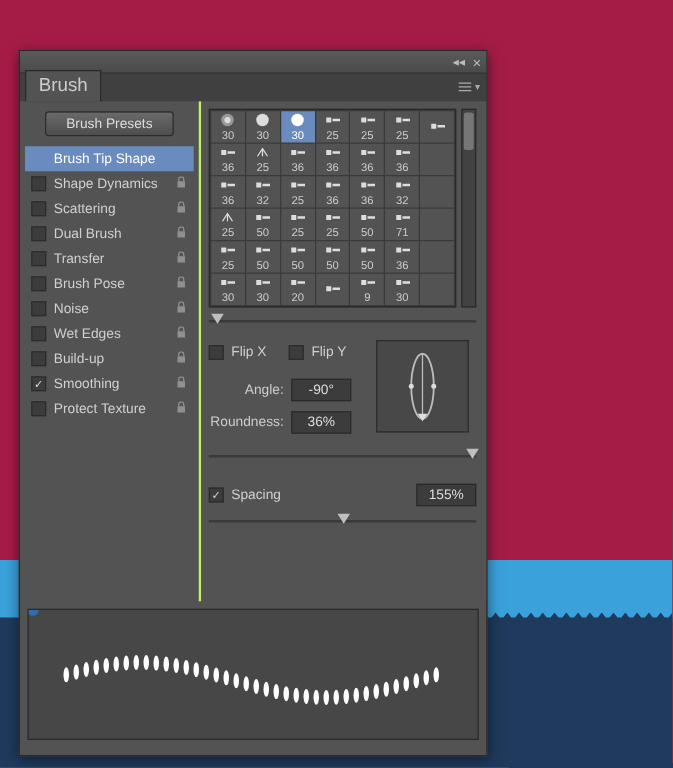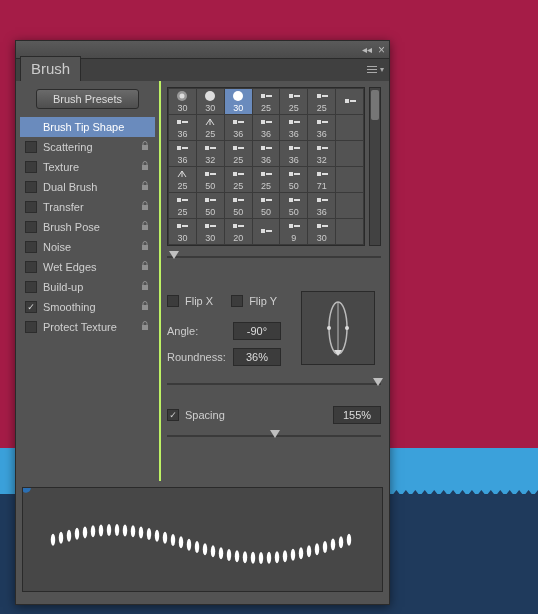--- a/index.html
+++ b/index.html
@@ -120,21 +120,21 @@
     align-items:center; justify-content:center;
     font-size:9px; color:#ccc;
     gap:1px;
   }
   .tip.sel { background:#6a8bbd; color:#fff; }
   .tip-ico { height:12px; display:flex; align-items:center; justify-content:center; }
   .sb-track { width:12px; background:#424242; border:1px solid #2a2a2a; position:relative; }
   .sb-thumb { position:absolute; top:2px; left:1px; right:1px; height:30px; background:#767676; border-radius:2px; }
 
   .row { display:flex; align-items:center; gap:6px; height:20px; }
-  .row-label { width:60px; text-align:left; color:#ccc; }
+  .row-label { width:60px; text-align:right; color:#ccc; }
   .val-box {
     width:48px; height:18px;
     background:#3c3c3c;
     border:1px solid #2a2a2a;
     color:#ddd;
     text-align:center;
     font-size:11px;
     line-height:16px;
   }
   .slider {
@@ -150,21 +150,21 @@
   }
   .angle-view {
     width:74px; height:74px;
     border:1px solid #2a2a2a;
     background:#484848;
     position:absolute;
     right:6px; top:4px;
     display:flex; align-items:center; justify-content:center;
   }
   .angle-view svg { width:60px; height:60px; }
-  .controls-block { position:relative; padding-top:4px; min-height:86px;margin-top:19px; }
+  .controls-block { position:relative; padding-top:4px; min-height:86px; }
 
   .preview {
     height:105px;
     margin:6px;
     border:1px solid #2a2a2a;
     background:#474747;
     position:relative;
     overflow:hidden;
   }
   .arrow { position:absolute; left:-8px; top:-28px; width:56px; height:56px; }
@@ -196,29 +196,29 @@
     <div class="upper">
       <div class="sidebar">
         <button class="presets-btn">Brush Presets</button>
         <div id="nav">
             <div class="nav-item active">
               <span style="width: 12px;"></span>
               <span class="nav-label">Brush Tip Shape</span>
             </div>
             <div class="nav-item">
               <span class="nav-check"></span>
+              <span class="nav-label">Shape Dynamics</span>
+              <span><svg class="nav-lock" viewBox="0 0 10 10">
+                  <rect x="2" y="4" width="6" height="5" fill="#aaa"></rect>
+                  <path d="M3 4 V2.5 a2 2 0 0 1 4 0 V4" fill="none" stroke="#aaa" stroke-width="1"></path>
+                </svg></span>
+            </div>
+            <div class="nav-item">
+              <span class="nav-check"></span>
               <span class="nav-label">Scattering</span>
-              <span><svg class="nav-lock" viewBox="0 0 10 10">
-                  <rect x="2" y="4" width="6" height="5" fill="#aaa"></rect>
-                  <path d="M3 4 V2.5 a2 2 0 0 1 4 0 V4" fill="none" stroke="#aaa" stroke-width="1"></path>
-                </svg></span>
-            </div>
-            <div class="nav-item">
-              <span class="nav-check"></span>
-              <span class="nav-label">Texture</span>
               <span><svg class="nav-lock" viewBox="0 0 10 10">
                   <rect x="2" y="4" width="6" height="5" fill="#aaa"></rect>
                   <path d="M3 4 V2.5 a2 2 0 0 1 4 0 V4" fill="none" stroke="#aaa" stroke-width="1"></path>
                 </svg></span>
             </div>
             <div class="nav-item">
               <span class="nav-check"></span>
               <span class="nav-label">Dual Brush</span>
               <span><svg class="nav-lock" viewBox="0 0 10 10">
                   <rect x="2" y="4" width="6" height="5" fill="#aaa"></rect>

